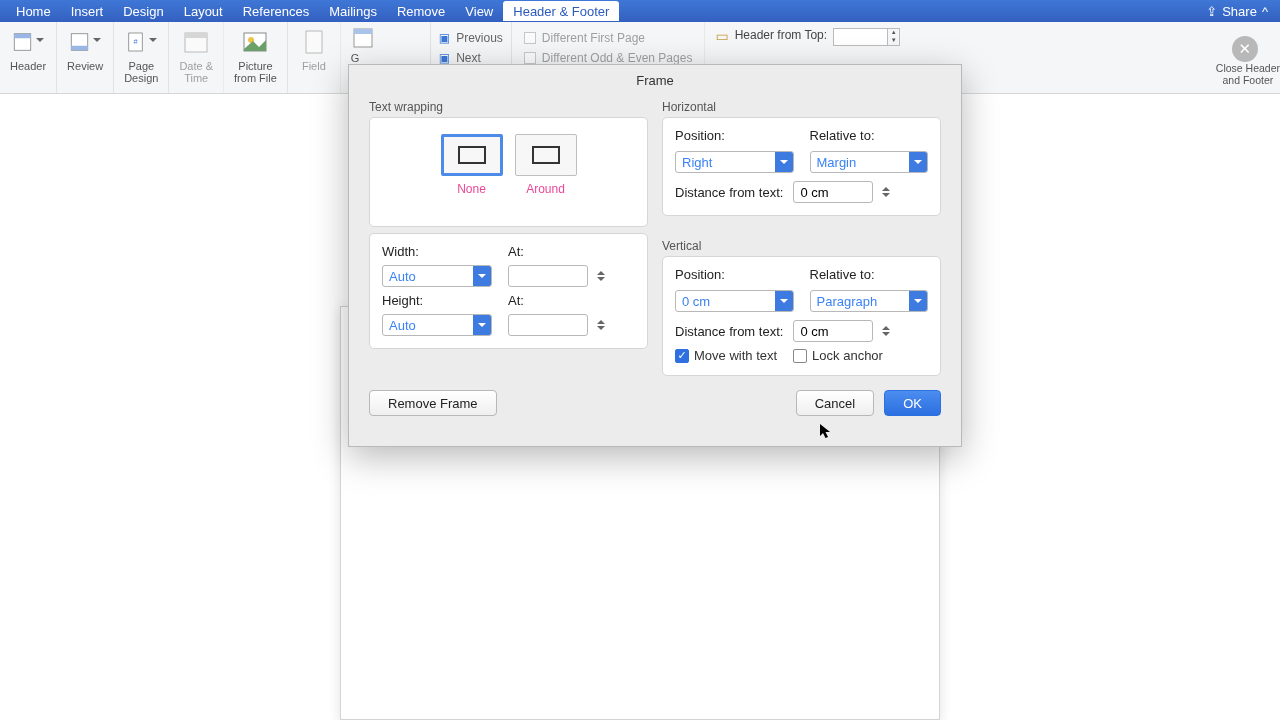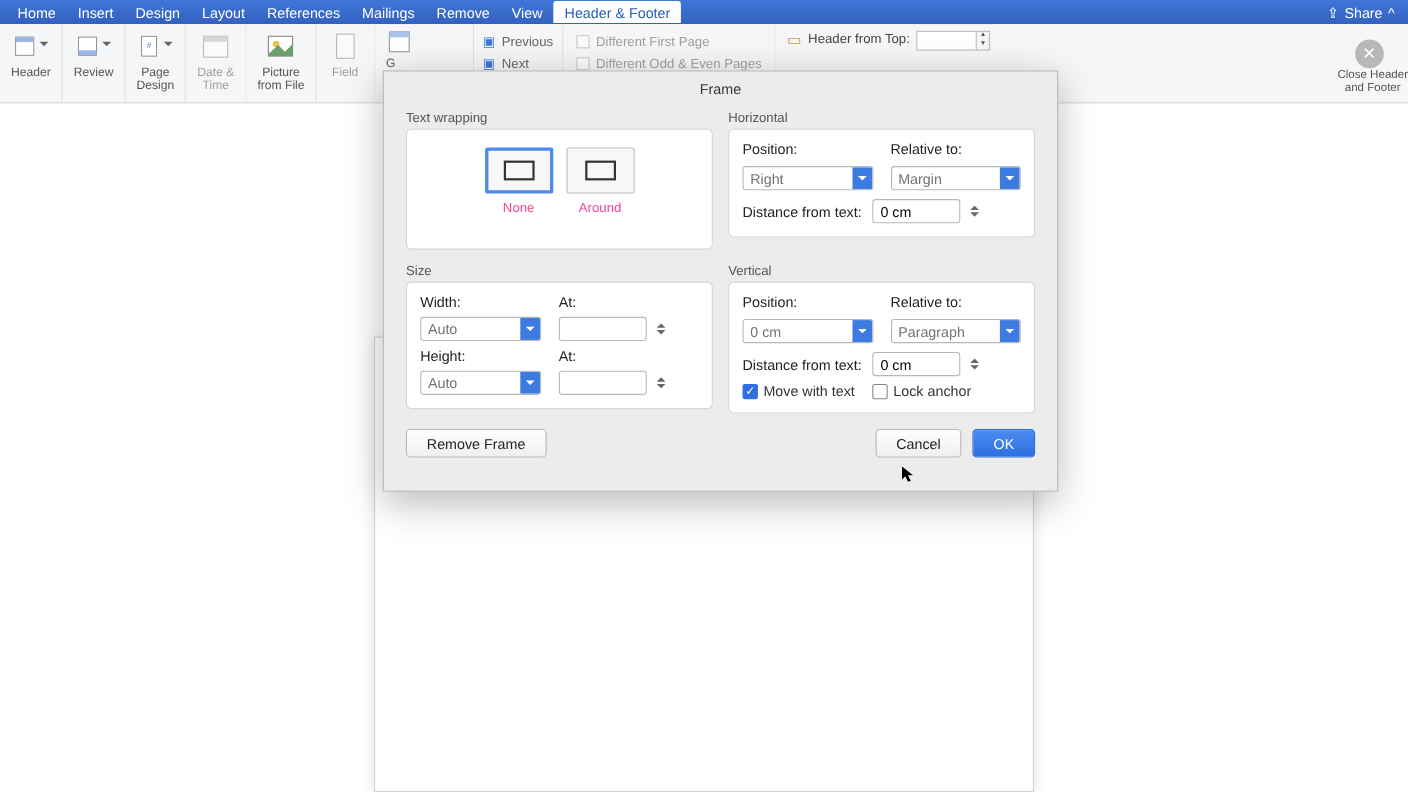--- a/index.html
+++ b/index.html
@@ -36,21 +36,21 @@
   .row2 { display:flex; gap:14px; }
   .row2 > div { flex:1; }
   .wrap-opts { display:flex; gap:12px; justify-content:center; margin-top:6px; }
   .wrap-opt { text-align:center; }
   .wrap-box { width:62px; height:42px; border:1px solid #bfbfbf; background:#f7f7f7; display:flex; align-items:center; justify-content:center; border-radius:2px; }
   .wrap-box.sel { border:3px solid #4e8ae8; }
   .wrap-inner { width:28px; height:18px; border:2px solid #333; }
   .wrap-lbl { font-size:12px; margin-top:6px; color:#ec4899; }
   .fldlabel { font-size:13px; color:#222; }
   .combo { display:flex; height:22px; border:1px solid #b8b8b8; border-radius:3px; overflow:hidden; background:#fff; }
-  .combo span { flex:1; padding:3px 6px; font-size:13px; color:#737373; }
+  .combo span { flex:1; padding:3px 6px; font-size:13px; color:#3b82f6; }
   .combo .btn { width:18px; background:#3e7be0; display:flex; align-items:center; justify-content:center; }
   .combo .btn::after { content:""; border:4px solid transparent; border-top-color:#fff; margin-top:3px; }
   .numfield { display:flex; align-items:center; gap:6px; }
   .numfield input { width:80px; height:22px; border:1px solid #b8b8b8; border-radius:3px; padding:2px 6px; font-size:13px; }
   .stepper { width:14px; height:22px; display:flex; flex-direction:column; justify-content:center; gap:2px; }
   .stepper div { width:0;height:0;border:4px solid transparent; margin:0 auto; }
   .stepper .up { border-bottom-color:#666; }
   .stepper .dn { border-top-color:#666; }
   .grid2 { display:grid; grid-template-columns:1fr 1fr; gap:8px 16px; align-items:center; }
   .check { display:flex; align-items:center; gap:5px; font-size:13px; }
@@ -249,21 +249,20 @@
                 </div>
             </div>
           </div>
         </div>
       </div>
     </div>
 
     <div class="row2" style="margin-top:6px">
 
       <div>
-        <div class="section-label">Size</div>
         <div class="panel">
           <div class="grid2" style="grid-template-columns:110px 1fr; row-gap:6px">
             <div class="fldlabel">Width:</div>
             <div class="fldlabel">At:</div>
             <div class="combo">
                 <span>Auto</span>
                 <div class="btn"></div>
               </div>
             <div class="numfield">
                 <input value="" style="">

